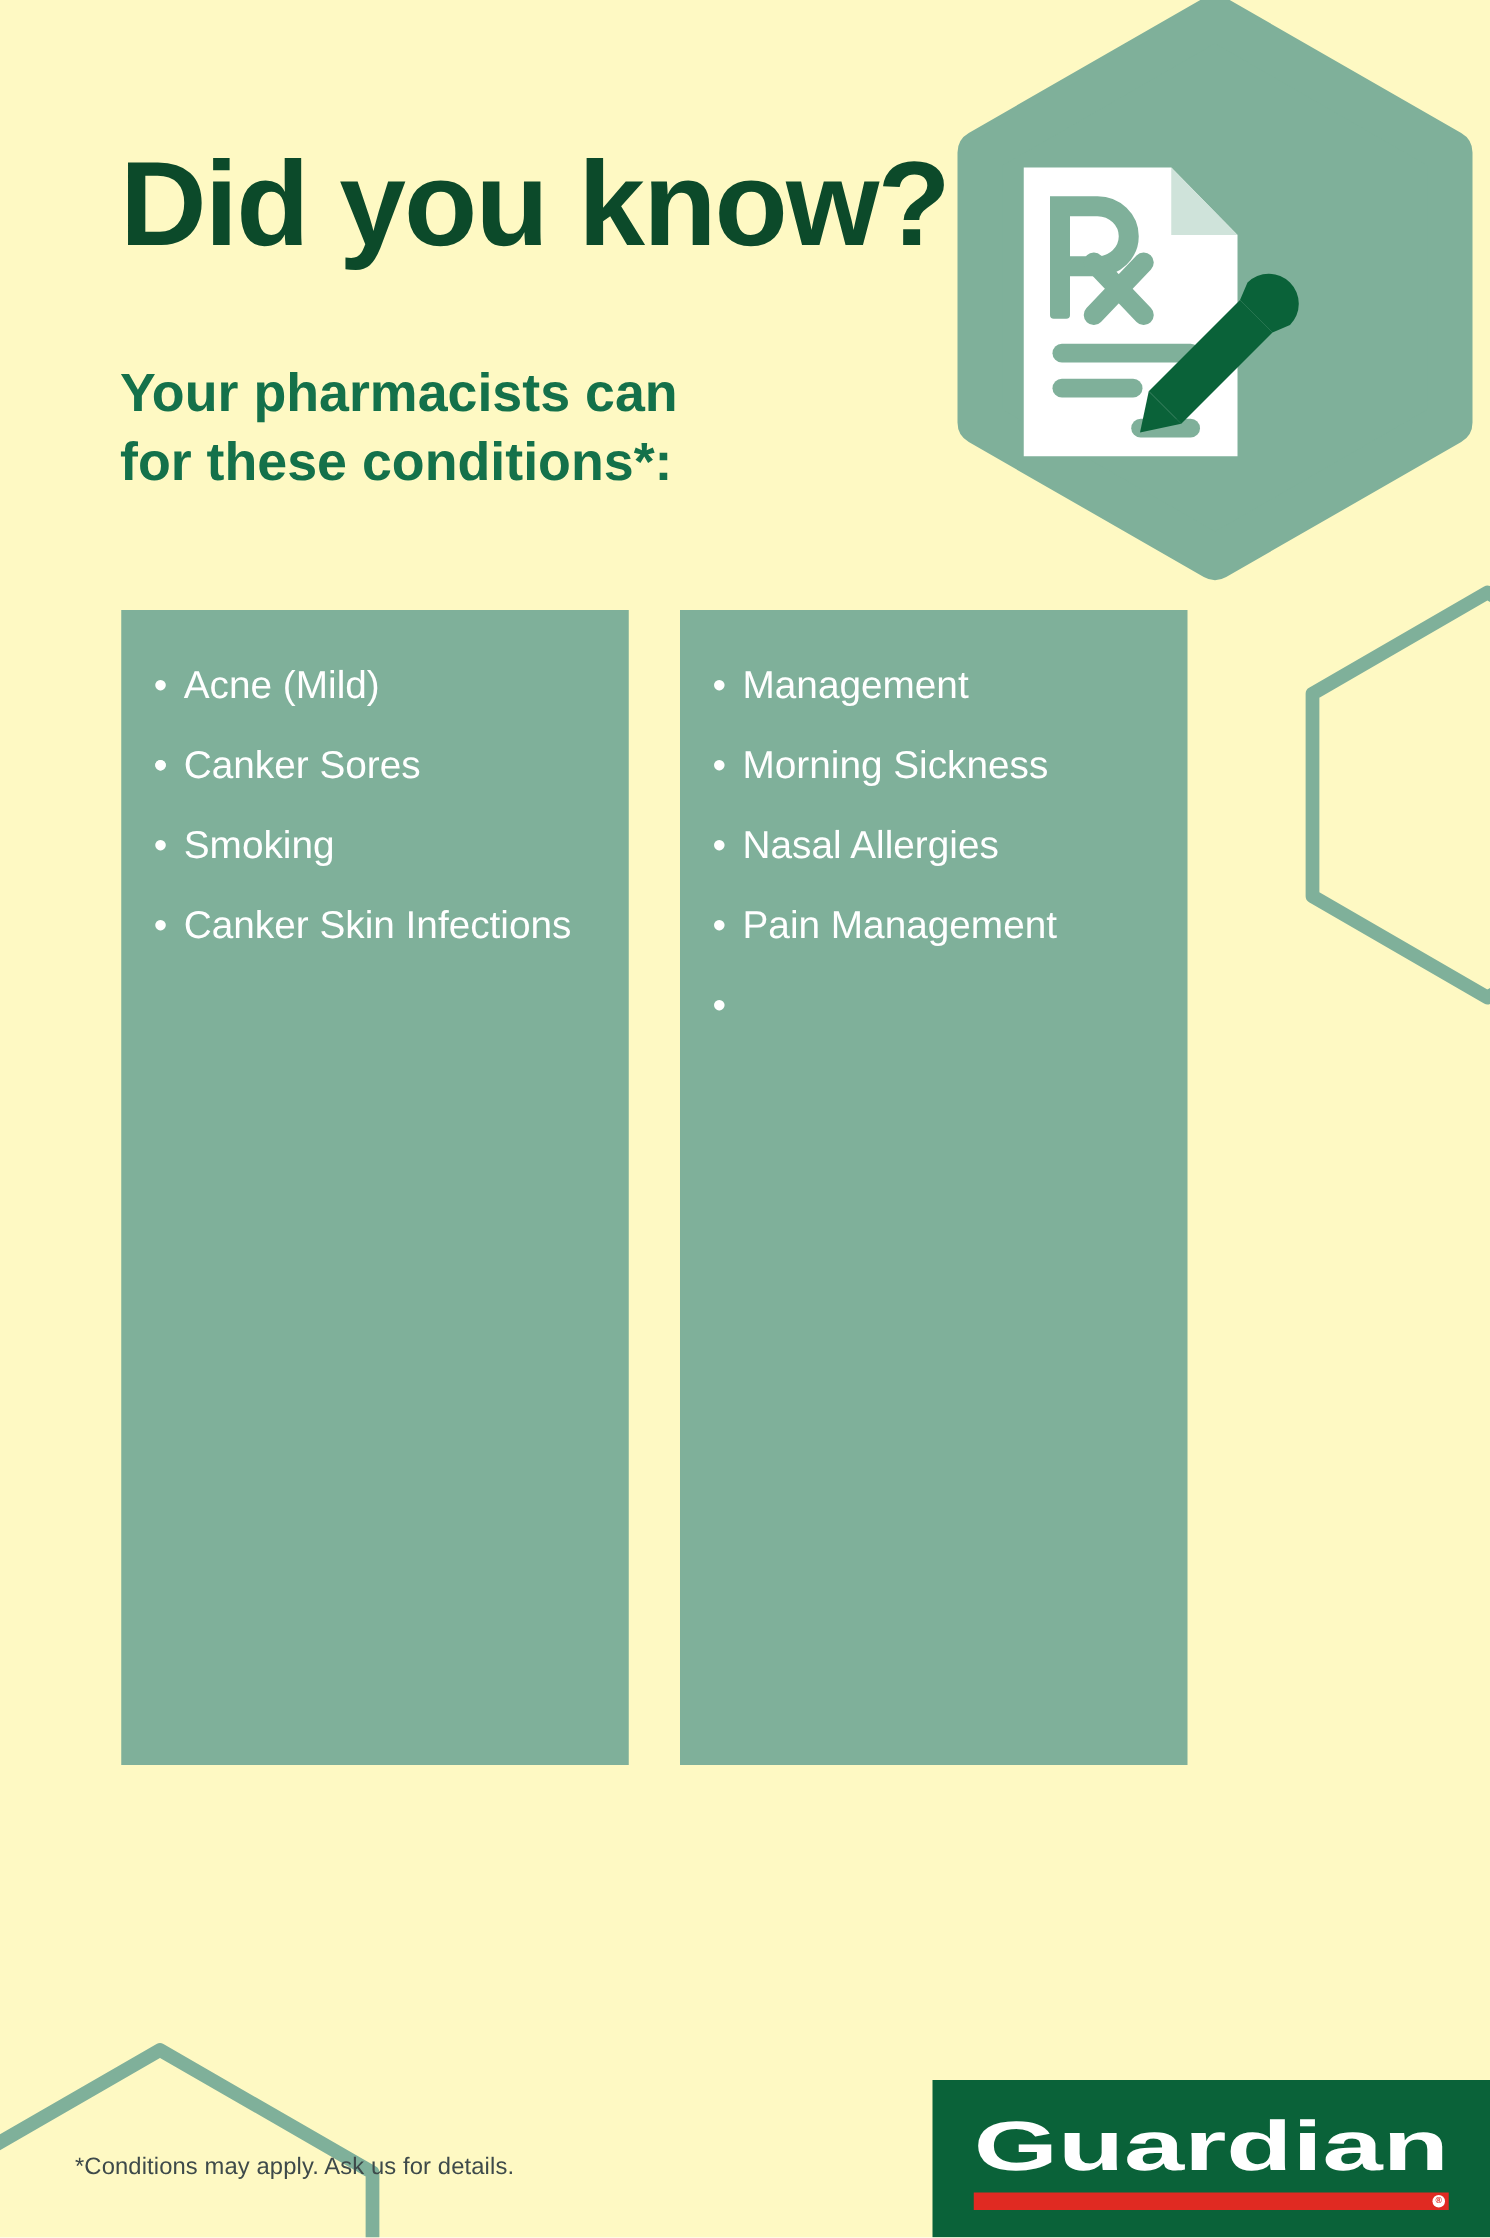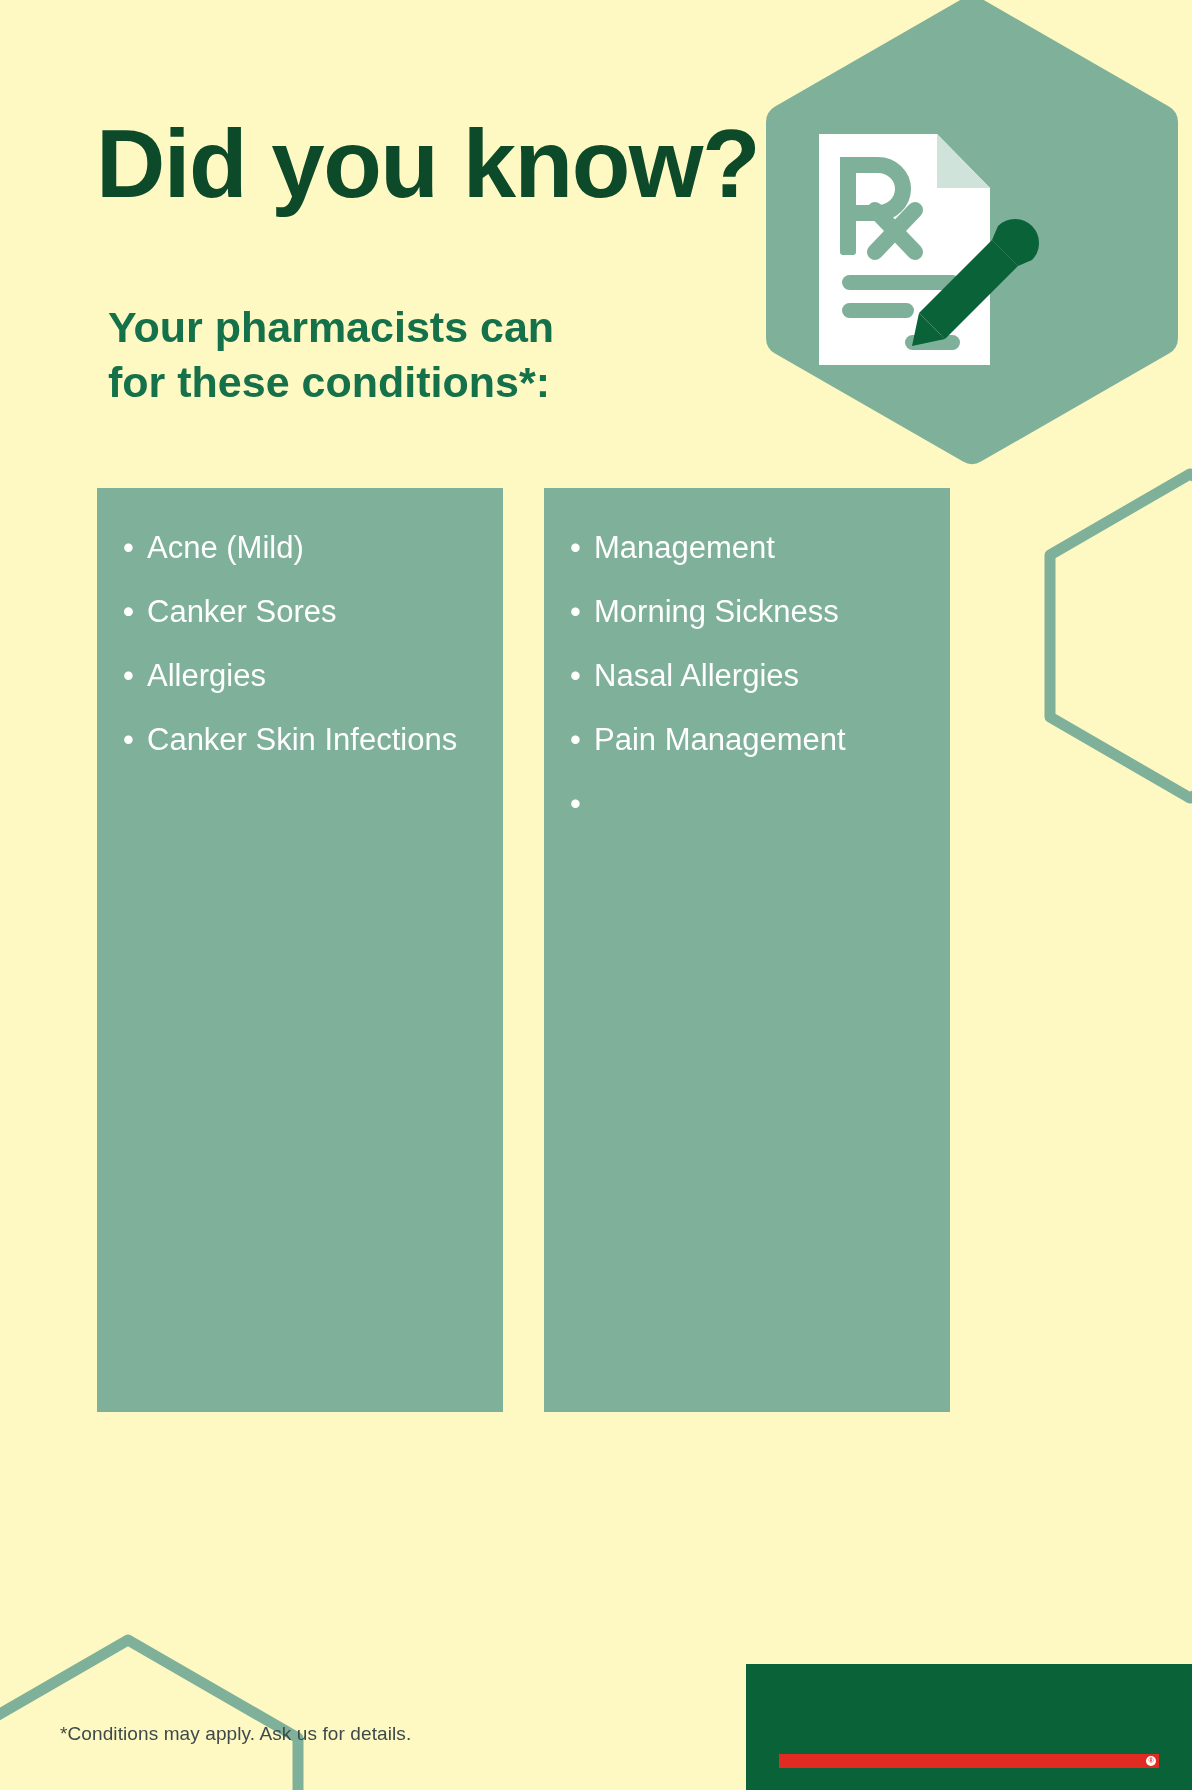--- a/index.html
+++ b/index.html
@@ -41,21 +41,21 @@
     white-space: nowrap;
   }
   .subtitle {
     position: absolute;
     left: 96px;
     top: 288px;
     font-size: 43px;
     line-height: 1.27;
     font-weight: 700;
     color: #14714a;
-    margin: 12px;
+    margin: 0;
     width: 560px;
   }
 
   
   .card {
     position: absolute;
     top: 488px;
     width: 406px;
     height: 924px;
     background: #7fb09a;
@@ -200,21 +200,21 @@
       </li>
       <li>
         <span class="bullet">•</span>
       </li>
       <li>
         <span class="bullet">•</span>
         <span>Canker Sores</span>
       </li>
       <li>
         <span class="bullet">•</span>
-        <span>Allergies</span>
+        <span>Smoking</span>
       </li>
       <li>
         <span class="bullet">•</span>
         <span>Canker Skin Infections</span>
       </li>
     </ul>
   </div>
 
   <div class="card card-right">
     <ul class="cond-list">
@@ -236,18 +236,23 @@
       </li>
       <li>
         <span class="bullet">•</span>
       </li>
     </ul>
   </div>
 
   <p class="footnote">*Conditions may apply. Ask us for details.</p>
 
   <div class="guardian-logo">
+    <div class="guardian-word">
+      <svg viewBox="0 0 380 56" xmlns="http://www.w3.org/2000/svg">
+        <text x="0" y="46" font-family="'Liberation Sans', sans-serif" font-size="56" font-weight="700" fill="#ffffff" textLength="380" lengthAdjust="spacingAndGlyphs">Guardian</text>
+      </svg>
+    </div>
     <div class="guardian-bar">
       <span class="guardian-reg">®</span>
     </div>
   </div>
 
 </div>
 
 </body></html>

